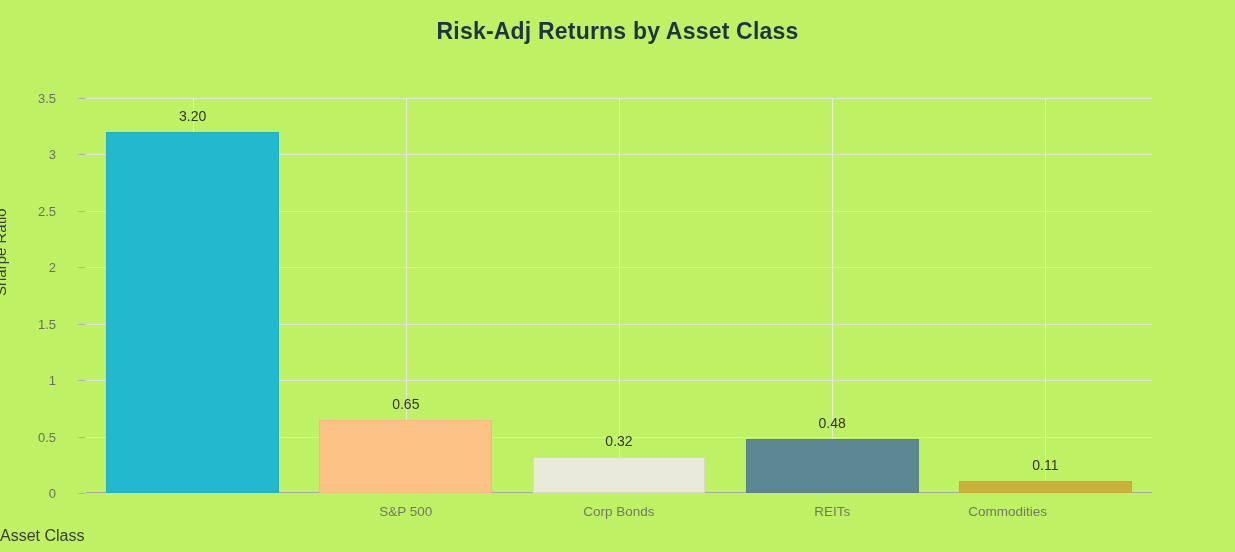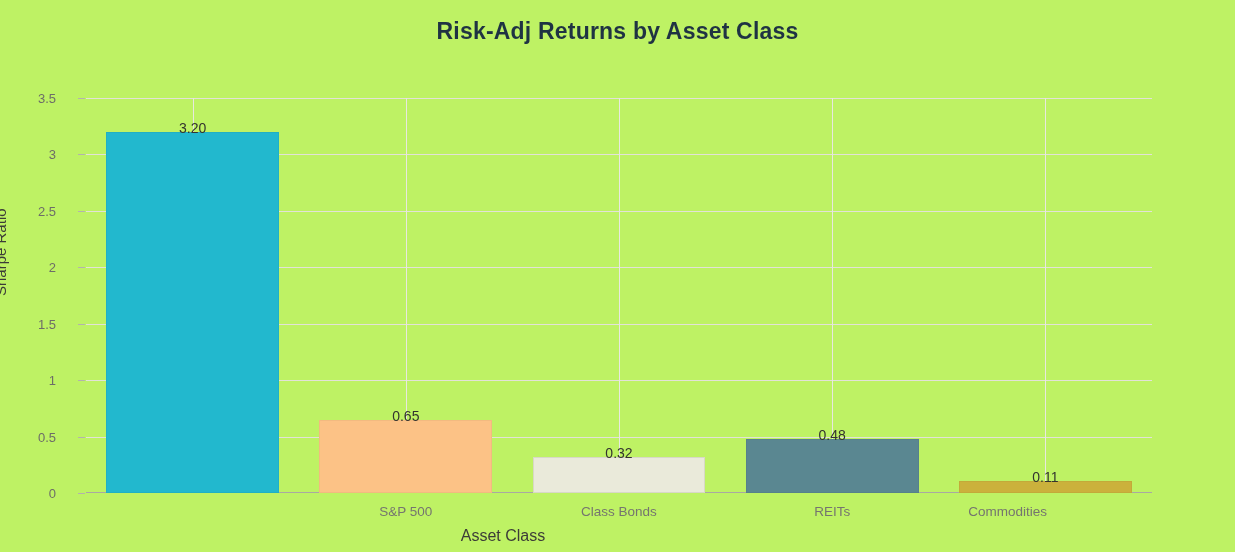--- a/index.html
+++ b/index.html
@@ -79,35 +79,33 @@
   .bar {
     position: absolute;
     bottom: 0;
   }
   .bar-value {
     position: absolute;
     text-align: center;
     font-size: 14px;
     color: #33332f;
     white-space: nowrap;
-    margin-top: 12px;
   }
   .xtick-label {
     position: absolute;
     top: 504px;
     text-align: center;
     font-size: 13.5px;
     color: #75756f;
   }
   .xaxis-title {
     position: absolute;
     top: 527px;
     left: 0;
     width: 1006px;
-    text-align: center;
     font-size: 16px;
     color: #3c3c38;
   }
   .yaxis-title {
     position: absolute;
     left: -8px;
     top: 296px;
     font-size: 15px;
     color: #3c3c38;
     transform: rotate(-90deg);
@@ -162,16 +160,16 @@
 
 <div class="ytick-label" style="top: 493px;">0</div>
     <div class="ytick-label" style="top: 436.571px;">0.5</div>
     <div class="ytick-label" style="top: 380.143px;">1</div>
     <div class="ytick-label" style="top: 323.714px;">1.5</div>
     <div class="ytick-label" style="top: 267.286px;">2</div>
     <div class="ytick-label" style="top: 210.857px;">2.5</div>
     <div class="ytick-label" style="top: 154.429px;">3</div>
     <div class="ytick-label" style="top: 98px;">3.5</div>
     <div class="xtick-label" style="left: 299.2px; width: 213.2px;">S&amp;P 500</div>
-    <div class="xtick-label" style="left: 512.4px; width: 213.2px;">Class Bonds</div>
+    <div class="xtick-label" style="left: 512.4px; width: 213.2px;">Corp Bonds</div>
     <div class="xtick-label" style="left: 725.6px; width: 213.2px;">REITs</div>
     <div class="xtick-label" style="left: 901px; width: 213.2px;">Commodities</div>
   </div>
 
 </body></html>

